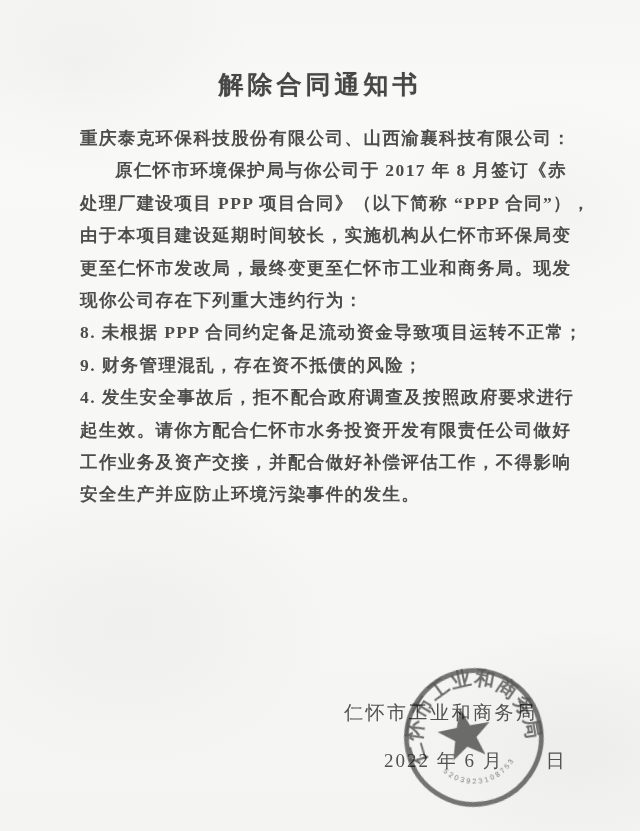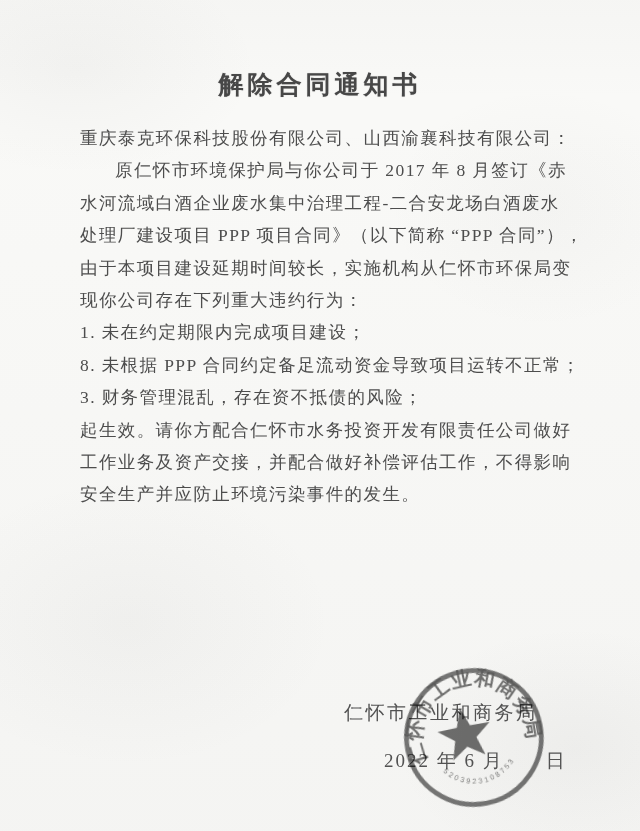--- a/index.html
+++ b/index.html
@@ -27,21 +27,21 @@
     position:absolute;top:68px;left:0;width:640px;
     text-align:center;font-size:25px;font-weight:bold;
     letter-spacing:4px;color:#474747;margin:0;
     text-shadow:0 0 1px rgba(70,70,70,.35);
   }
   .body-text{
     position:absolute;top:122px;left:80px;width:500px;
     font-size:17.5px;line-height:32.4px;color:#4d4d4d;
     letter-spacing:1.4px;
   }
-  .line{white-space:nowrap;}
+  .line{white-space:nowrap;font-weight:bold;}
   .line.indent{text-indent:2em;}
   .signature{
     position:absolute;top:700px;left:344px;width:230px;
     font-size:19px;letter-spacing:2.5px;color:#525252;
     white-space:nowrap;
   }
   .date-line{
     position:absolute;top:748px;left:384px;width:200px;
     font-size:19px;letter-spacing:2px;color:#525252;
     white-space:nowrap;
@@ -59,27 +59,27 @@
 </head>
 <body>
 
 <div class="page">
 
   <h1 class="title">解除合同通知书</h1>
 
   <div class="body-text">
     <div class="line">重庆泰克环保科技股份有限公司、山西渝襄科技有限公司：</div>
     <div class="line indent">原仁怀市环境保护局与你公司于 2017 年 8 月签订《赤</div>
-    <div class="line">水河流域白酒企业废水集中治理工程-二合安龙场白酒废水</div>
     <div class="line">处理厂建设项目 PPP 项目合同》（以下简称 “PPP 合同”），</div>
     <div class="line">由于本项目建设延期时间较长，实施机构从仁怀市环保局变</div>
+    <div class="line">更至仁怀市发改局，最终变更至仁怀市工业和商务局。现发</div>
     <div class="line">现你公司存在下列重大违约行为：</div>
-    <div class="line">1. 未在约定期限内完成项目建设；</div>
     <div class="line">8. 未根据 PPP 合同约定备足流动资金导致项目运转不正常；</div>
-    <div class="line">3. 财务管理混乱，存在资不抵债的风险；</div>
+    <div class="line">9. 财务管理混乱，存在资不抵债的风险；</div>
+    <div class="line">4. 发生安全事故后，拒不配合政府调查及按照政府要求进行</div>
     <div class="line">起生效。请你方配合仁怀市水务投资开发有限责任公司做好</div>
     <div class="line">工作业务及资产交接，并配合做好补偿评估工作，不得影响</div>
     <div class="line">安全生产并应防止环境污染事件的发生。</div>
   </div>
 
   <div class="signature">仁怀市工业和商务局</div>
 
   <div class="date-line">
     <span>2022 年 6 月</span><span class="date-day">日</span>
   </div>

